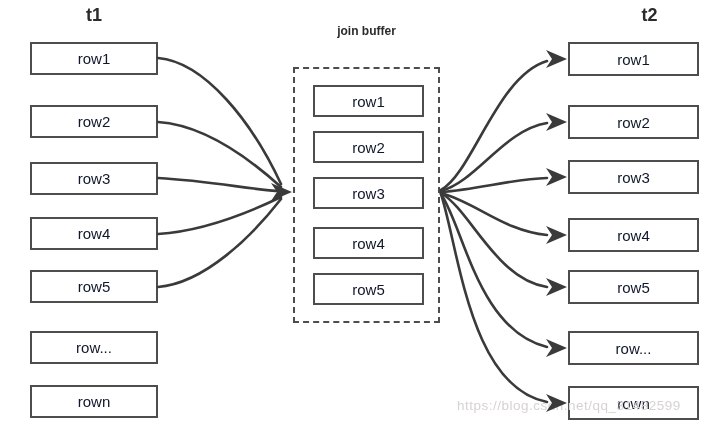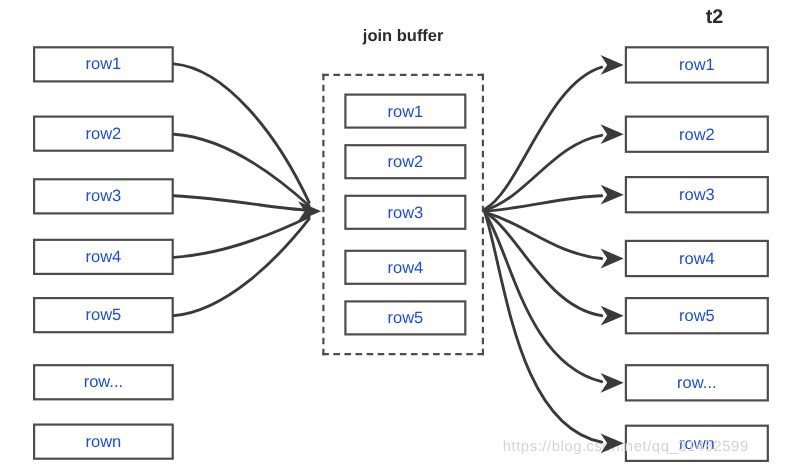--- a/index.html
+++ b/index.html
@@ -14,31 +14,31 @@
     position:absolute;
     text-align:center;
     font-weight:bold;
     font-size:18px;
     color:#2b2b2b;
   }
   .buffer-title{
     position:absolute;
     text-align:center;
     font-weight:bold;
-    font-size:15px;
+    font-size:12px;
     color:#2b2b2b;
   }
   .box{
     position:absolute;
     box-sizing:border-box;
     border:2px solid #4d4d4d;
     background:#ffffff;
     text-align:center;
     font-size:15px;
-    color:#1d4ed8;
+    color:#0f172a;
     display:flex;
     align-items:center;
     justify-content:center;
   }
   .t1-box{left:30px;width:128px;height:33px;}
   .t2-box{left:568px;width:131px;height:34px;}
   .buffer-outline{
     position:absolute;
     left:293px;top:67px;width:147px;height:256px;
     box-sizing:border-box;
@@ -69,20 +69,21 @@
     letter-spacing:0.5px;
     white-space:nowrap;
     z-index:0;
   }
 </style>
 </head>
 <body>
 
 <div class="canvas">
 
+  <div class="table-title" style="left:30px;top:5px;width:128px;">t1</div>
   <div class="buffer-title" style="left:293px;top:24px;width:147px;">join buffer</div>
   <div class="table-title" style="left:584px;top:5px;width:131px;">t2</div>
 
   <svg class="arrows" viewBox="0 0 715 427">
 
     <path class="flow" d="M158,58 C205,62 252,122 281,184"></path>
     <path class="flow" d="M158,122 C205,125 250,159 281,187"></path>
     <path class="flow" d="M158,178 C212,181 252,190 280,191"></path>
     <path class="flow" d="M158,234 C205,231 250,212 281,197"></path>
     <path class="flow" d="M158,287 C205,283 252,236 281,199"></path>

